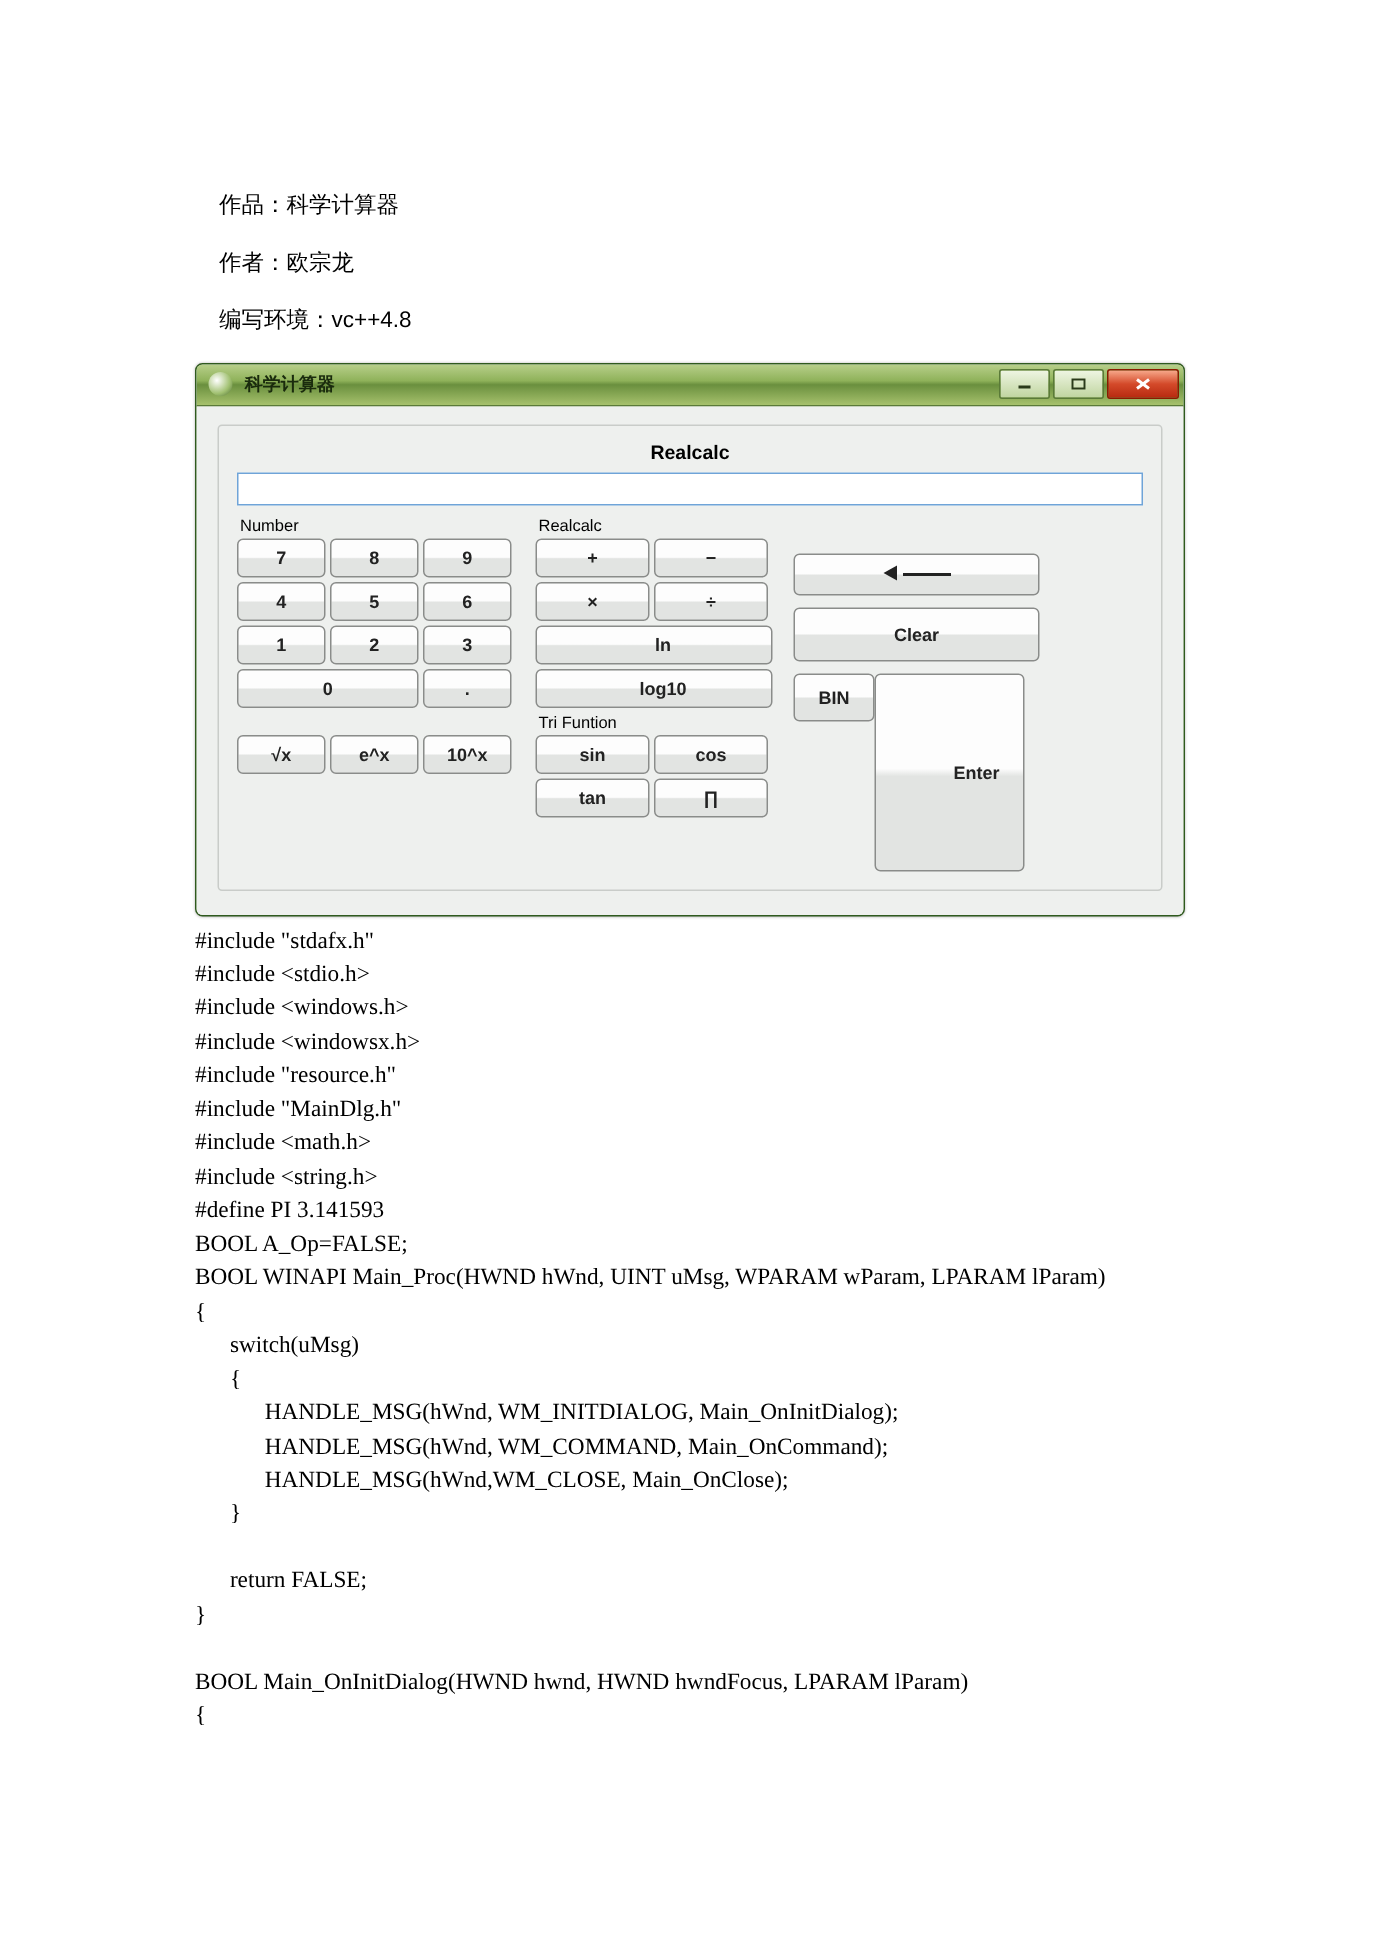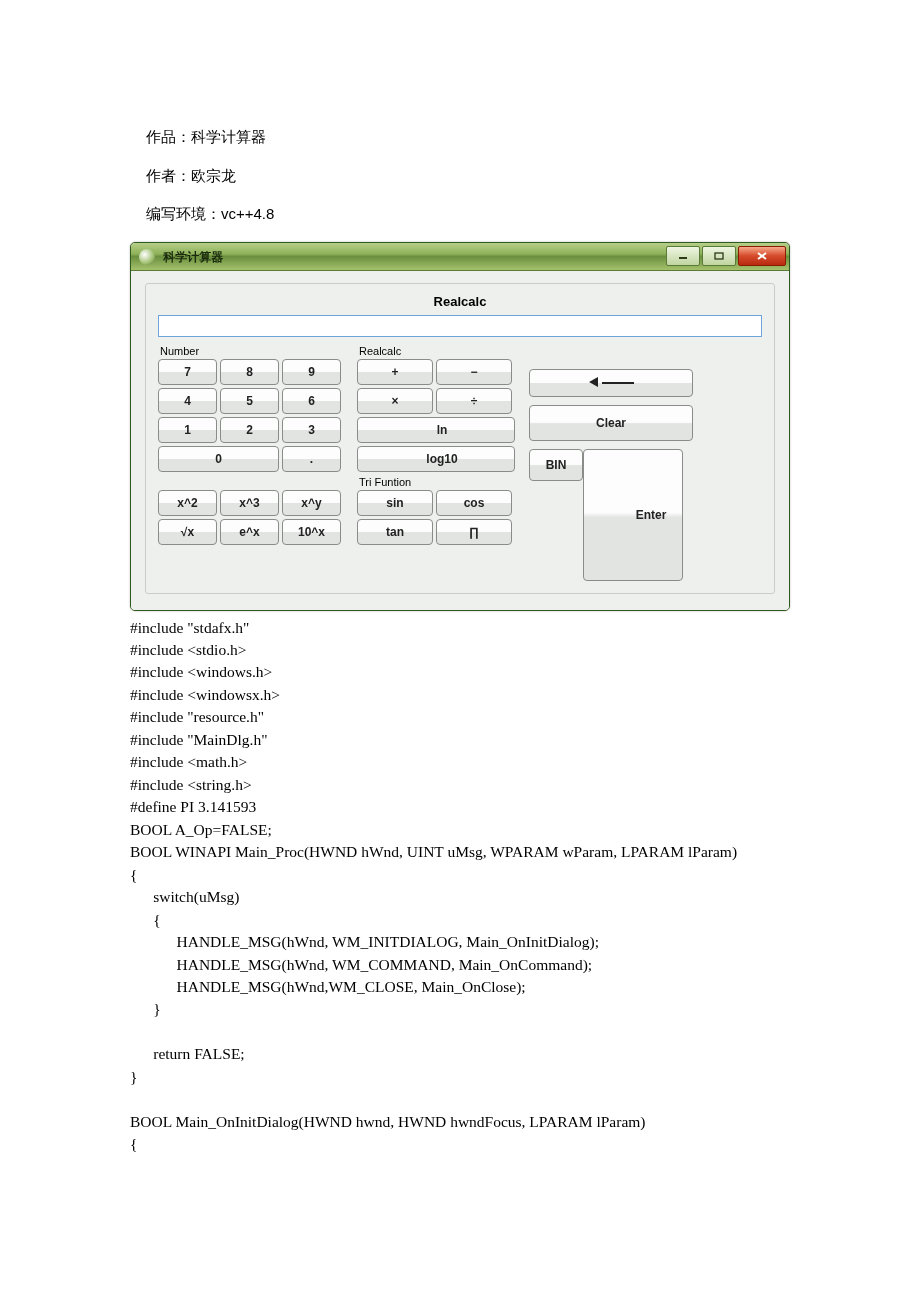--- a/index.html
+++ b/index.html
@@ -221,25 +221,20 @@
                 <button class="calc-btn sz-sm">3</button>
               </div>
               <div class="btn-row">
                 <button class="calc-btn sz-zero">0</button>
                 <button class="calc-btn sz-dot">.</button>
               </div>
             </div>
             <div style="height:18px"></div>
             <div class="btn-grid">
               <div class="btn-row">
-                <button class="calc-btn sz-sm">x^2</button>
-                <button class="calc-btn sz-sm">x^3</button>
-                <button class="calc-btn sz-sm">x^y</button>
-              </div>
-              <div class="btn-row">
                 <button class="calc-btn sz-sm">√x</button>
                 <button class="calc-btn sz-sm">e^x</button>
                 <button class="calc-btn sz-sm">10^x</button>
               </div>
             </div>
           </div>
 
           <div class="col-op">
             <div class="section-label">Realcalc</div>
             <div class="btn-grid">

